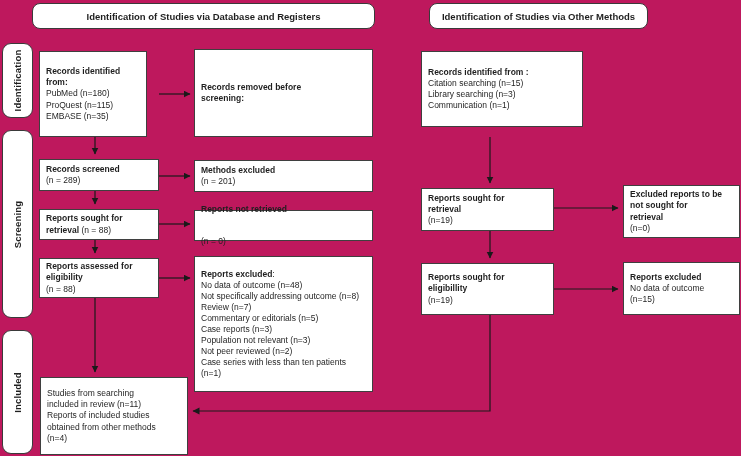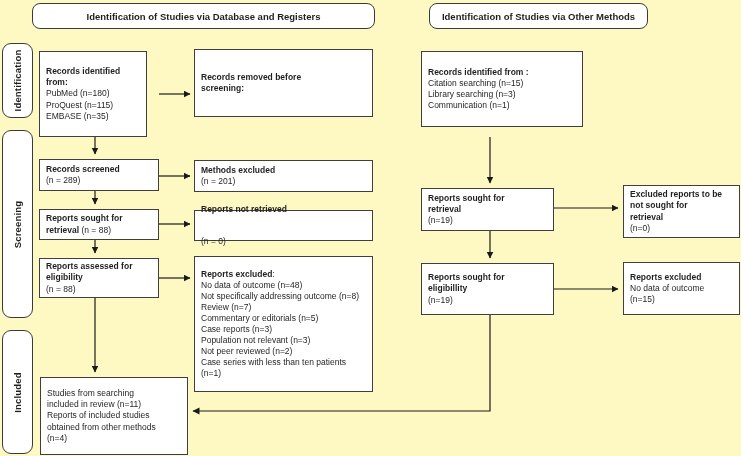--- a/index.html
+++ b/index.html
@@ -1,17 +1,17 @@
 <!DOCTYPE html>
 <html><head>
 <meta charset="utf-8">
 <style>
   html,body{margin:0;padding:0;background:#ffffff;}
   #canvas{
-    position:relative;width:741px;height:456px;background:#fef9c3;
+    position:relative;width:741px;height:456px;background:#be185d;
     font-family:"Liberation Sans","DejaVu Sans",sans-serif;color:#1f1f1f;
     overflow:hidden;
   }
   .hdr{
     position:absolute;box-sizing:border-box;border:1.5px solid #3a3a3a;border-radius:8px;
     display:flex;align-items:center;justify-content:center;text-align:center;
     font-weight:bold;font-size:9.5px;background:#fff;
   }
   .side{
     position:absolute;box-sizing:border-box;border:1.5px solid #3a3a3a;border-radius:9px;
@@ -102,21 +102,21 @@
   </div>
 
   <div class="fbox" style="left:40px;top:377px;width:148px;height:78px;">
     <span class="r">Studies from searching
 included in review (n=11)
 Reports of included studies
 obtained from other methods
 (n=4)</span>
   </div>
 
-  <div class="fbox" style="left:194px;top:49px;width:179px;height:68px;">
+  <div class="fbox" style="left:194px;top:49px;width:179px;height:88px;">
     <span class="t">Records removed before
 screening:</span>
   </div>
 
   <div class="fbox" style="left:194px;top:160px;width:179px;height:32px;">
     <span class="t">Methods excluded</span>
     <span class="r">(n = 201)</span>
   </div>
 
   <div class="fbox" style="left:194px;top:210px;width:179px;height:31px;gap:21px;">

